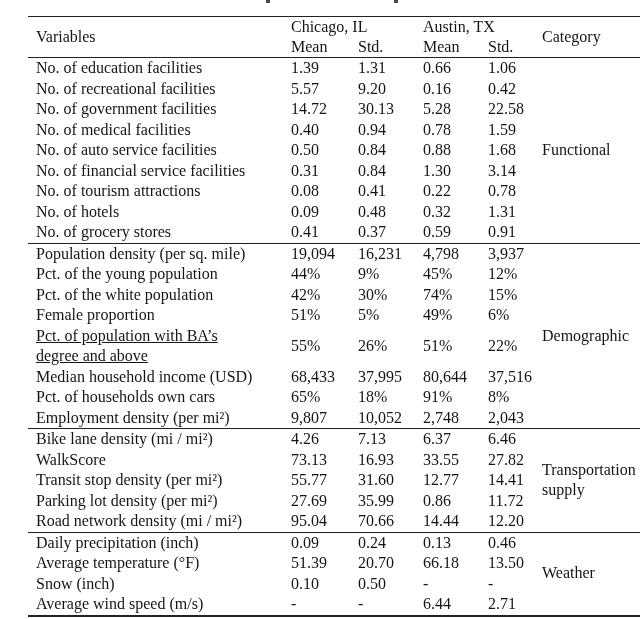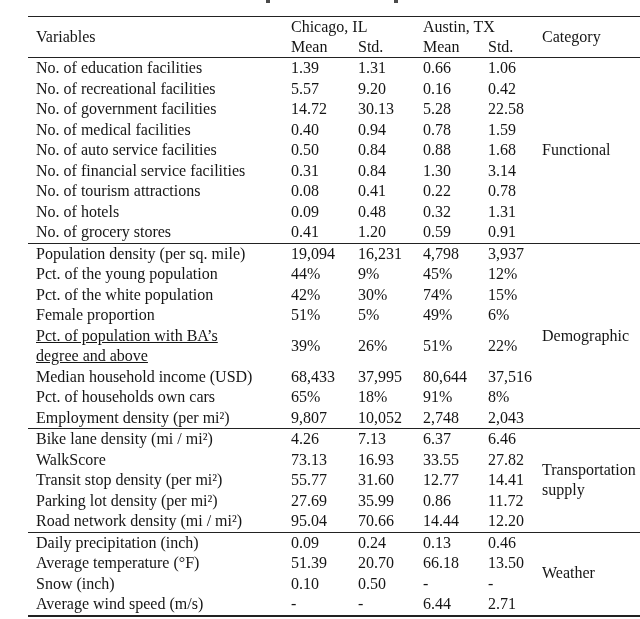--- a/index.html
+++ b/index.html
@@ -119,21 +119,21 @@
       <tr>
         <td class="var">No. of hotels</td>
         <td class="num">0.09</td>
         <td class="num">0.48</td>
         <td class="num">0.32</td>
         <td class="num">1.31</td>
       </tr>
       <tr>
         <td class="var">No. of grocery stores</td>
         <td class="num">0.41</td>
-        <td class="num">1.20</td>
+        <td class="num">0.37</td>
         <td class="num">0.59</td>
         <td class="num">0.91</td>
       </tr>
     </tbody>
 
     <tbody>
       <tr>
         <td class="var">Population density (per sq. mile)</td>
         <td class="num">19,094</td>
         <td class="num">16,231</td>
@@ -158,21 +158,21 @@
       <tr>
         <td class="var">Female proportion</td>
         <td class="num">51%</td>
         <td class="num">5%</td>
         <td class="num">49%</td>
         <td class="num">6%</td>
       </tr>
       <tr>
         <td class="var pre">Pct. of population with BA’s
 degree and above</td>
-        <td class="num">39%</td>
+        <td class="num">55%</td>
         <td class="num">26%</td>
         <td class="num">51%</td>
         <td class="num">22%</td>
       </tr>
       <tr>
         <td class="var">Median household income (USD)</td>
         <td class="num">68,433</td>
         <td class="num">37,995</td>
         <td class="num">80,644</td>
         <td class="num">37,516</td>

